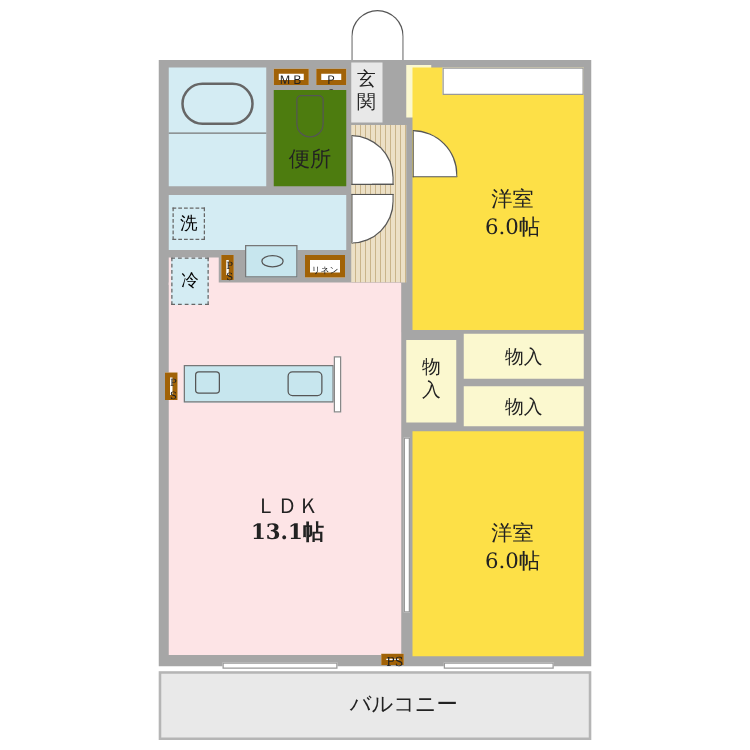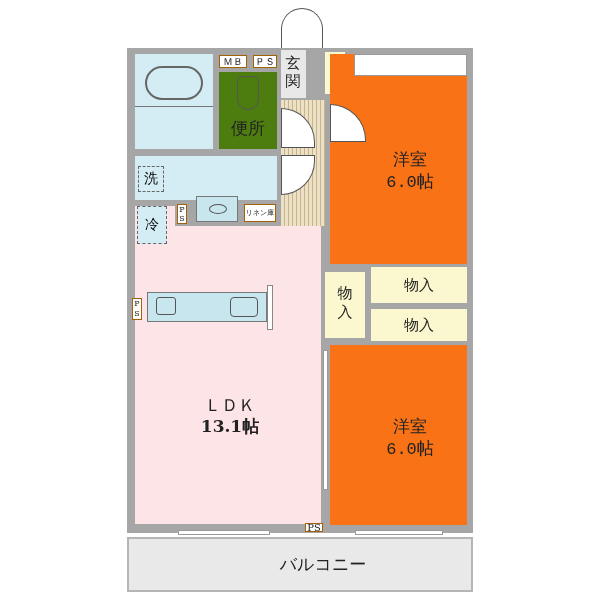--- a/index.html
+++ b/index.html
@@ -3,27 +3,27 @@
 <meta charset="utf-8">
 <style>
   html,body{margin:0;padding:0;background:#fff;}
   body{width:600px;height:600px;position:relative;overflow:hidden;font-family:"DejaVu Serif","Liberation Serif",serif;}
   .abs{position:absolute;box-sizing:border-box;}
   .wall{background:#a6a6a6;}
   .room-bath{background:#d4ecf3;}
   .room-wash{background:#d4ecf3;}
   .room-wc{background:#4d7c0f;}
   .room-ldk{background:#fde4e6;}
-  .room-west{background:#f97316;font-family:Liberation Mono, monospace;}
+  .room-west{background:#fde047;}
   .room-store{background:#fbf8cf;}
   .room-genkan{background:#e8e8e8;}
   .hall{background:repeating-linear-gradient(90deg,#ece0c6 0 3px,#c9b48a 3px 4px);}
   .balcony{background:#e9e9e9;border:2px solid #b5b5b5;}
   .label{font-size:17px;color:#222;text-align:center;line-height:21px;white-space:pre-line;}
-  .small-label{font-size:10px;color:#222;text-align:center;border:1px solid #a16207;background:#fff;line-height:11px;}
+  .small-label{font-size:10px;color:#222;text-align:center;border:4px solid #a16207;background:#fff;line-height:11px;}
   .vlabel{font-size:15px;color:#222;text-align:center;line-height:18px;writing-mode:vertical-rl;}
   .window{background:#fff;border:1px solid #999;}
   .door{border:1px solid #555;background:#fff;}
   .counter{background:#c7e6ee;border:1px solid #777;}
   .appl{border:1px dashed #666;background:#d4ecf3;font-size:14px;display:flex;align-items:center;justify-content:center;}
 </style>
 </head>
 <body>
 
 <div class="abs wall" style="left:127px;top:48px;width:346px;height:485px;"></div>

